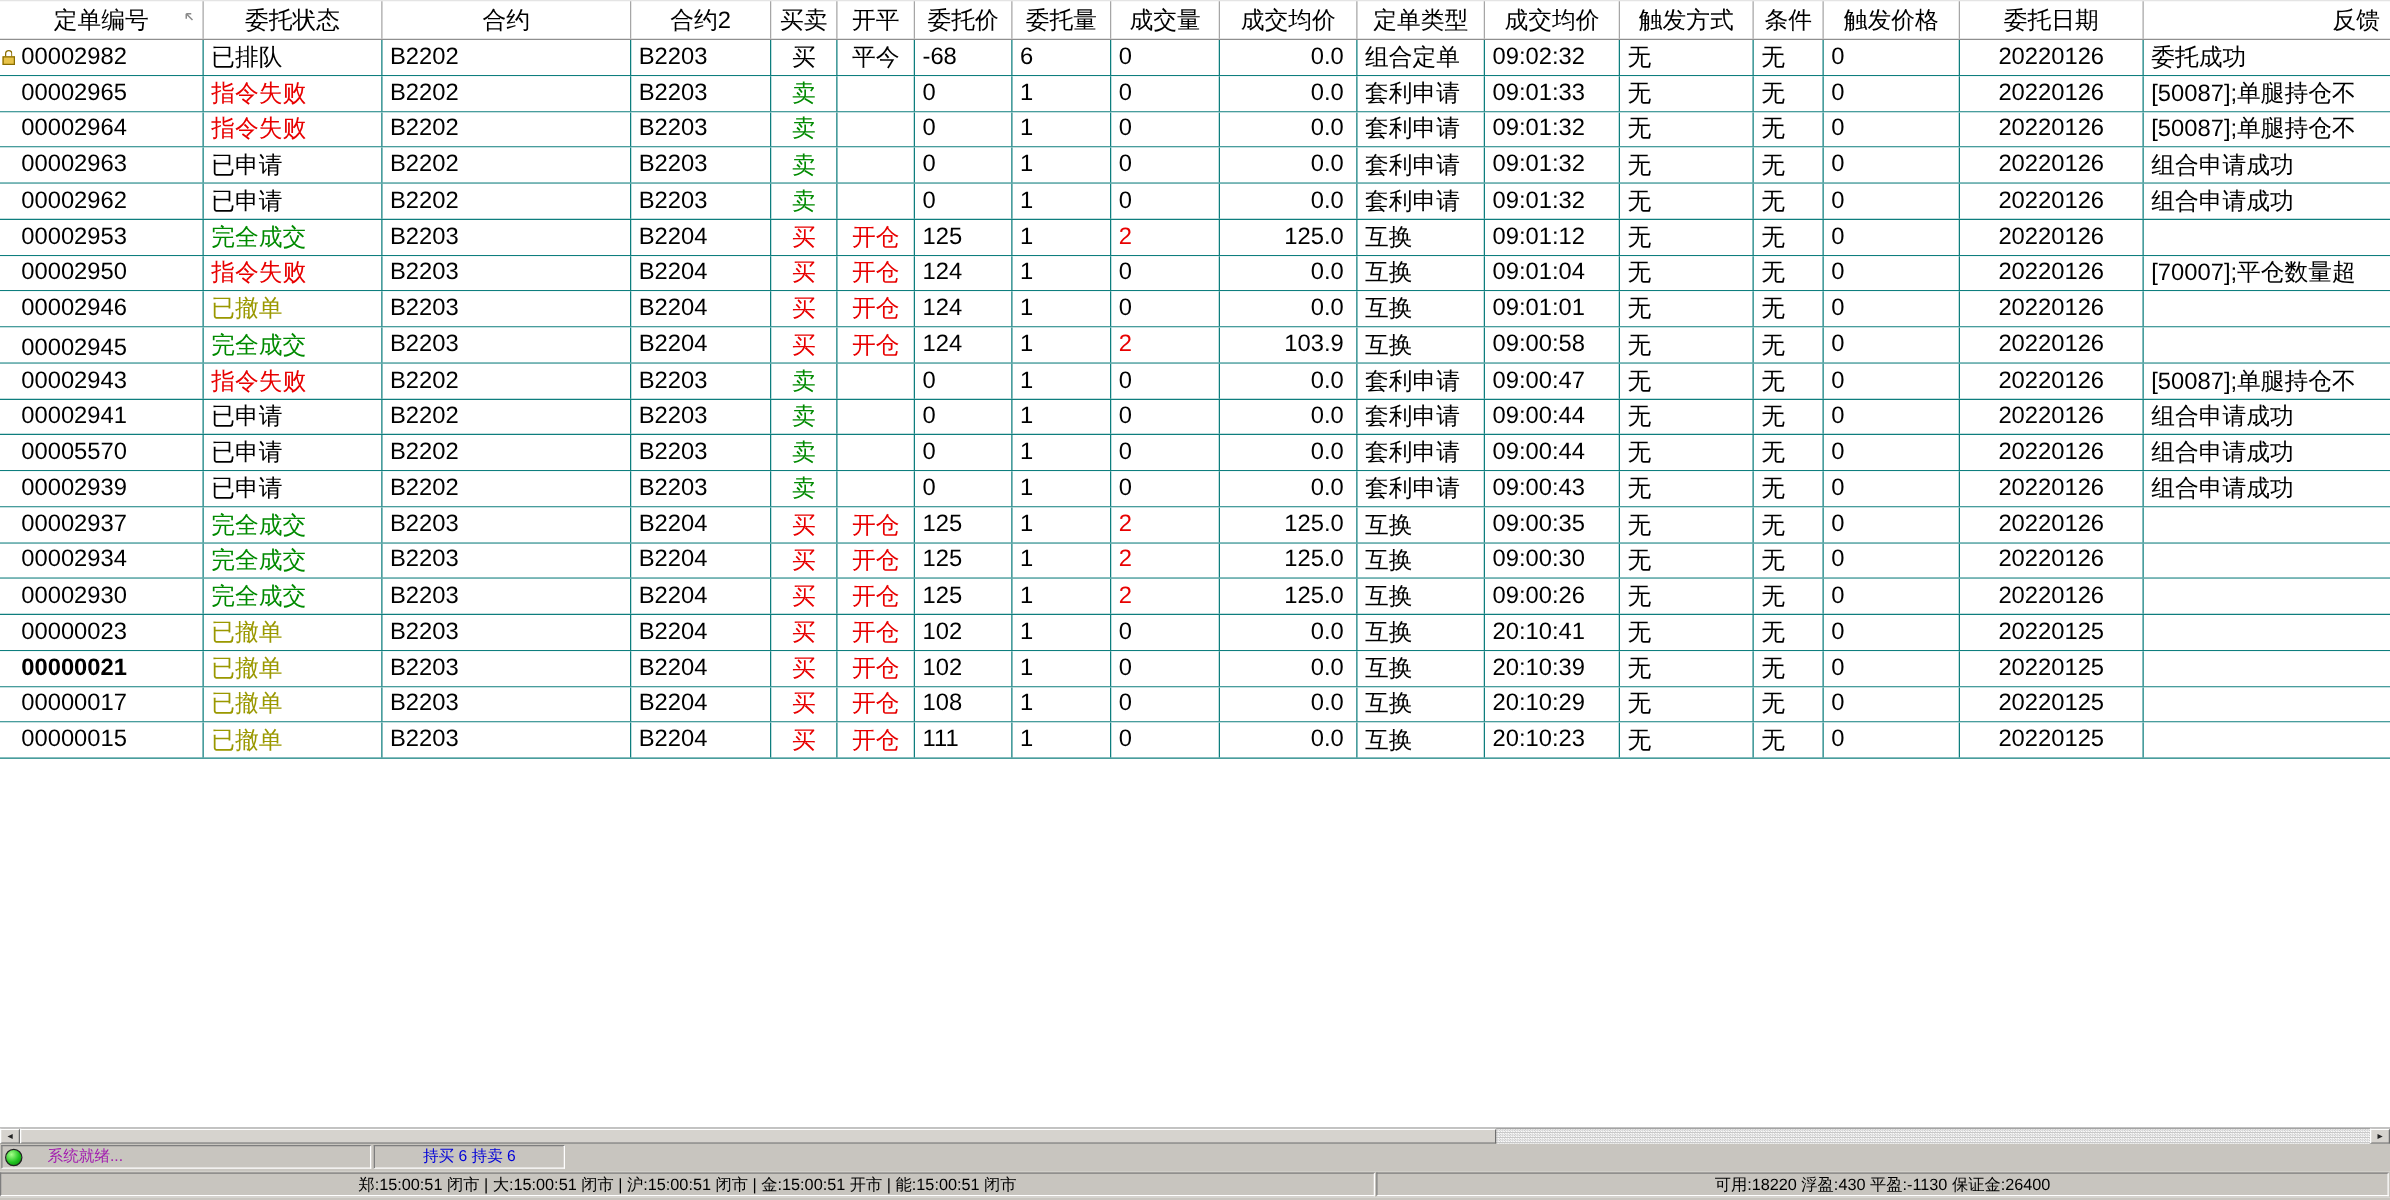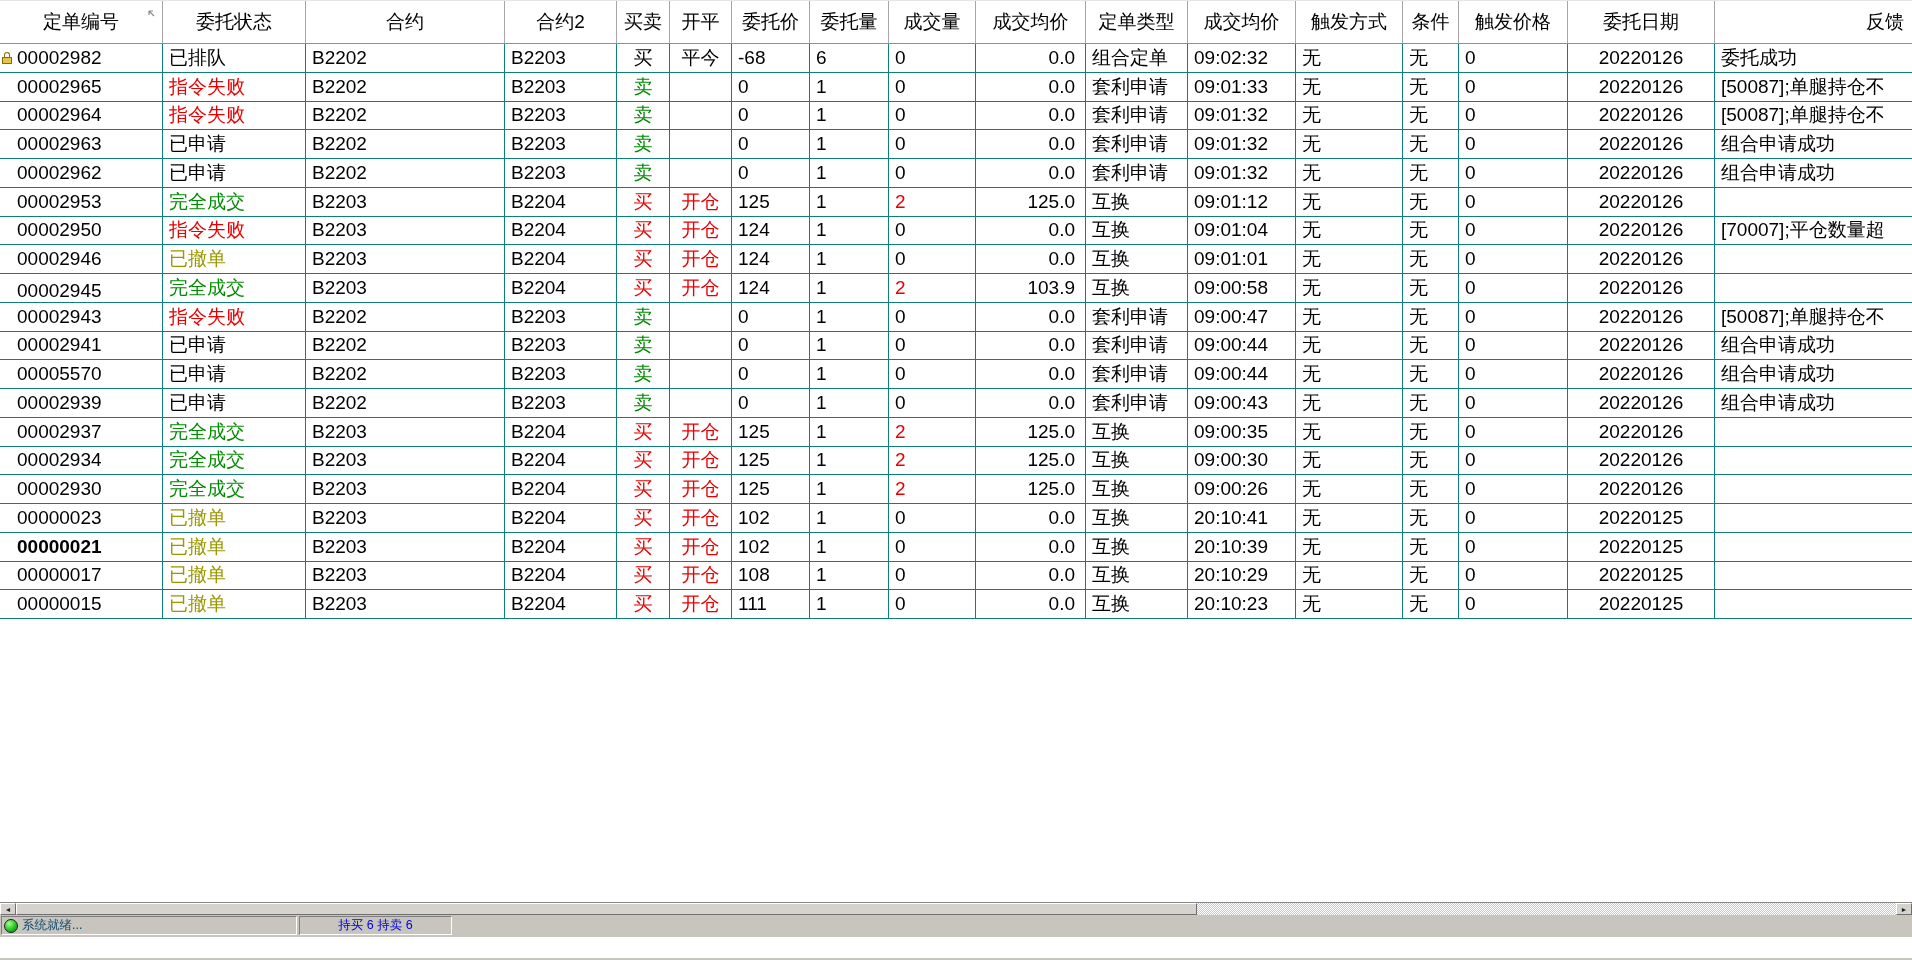--- a/index.html
+++ b/index.html
@@ -3,21 +3,21 @@
 <meta charset="utf-8">
 <style>
   html,body{margin:0;padding:0;background:#9a9a9a;}
   .screen{
     position:relative;width:1912px;height:960px;background:#ffffff;overflow:hidden;
     font-family:"Liberation Sans","DejaVu Sans",sans-serif;
     --grid:#0e7e7e; --hgrid:#a6a6a6; --red:#e80000; --green:#008a00; --olive:#9a9800; --blue:#0000d8;
   }
   
   .tbl{position:absolute;left:0;top:0;width:1912px;}
-  .hrow{display:flex;height:44px;background:#ffffff;border-bottom:1px solid #8f8f8f;border-top:1px solid #e4e4e4;box-sizing:border-box;}
+  .hrow{display:flex;height:32px;background:#ffffff;border-bottom:1px solid #8f8f8f;border-top:1px solid #e4e4e4;box-sizing:border-box;}
   .hcell{position:relative;display:flex;align-items:center;justify-content:center;box-sizing:border-box;
          border-right:1px solid var(--hgrid);font-size:19px;color:#000;white-space:nowrap;overflow:hidden;}
   .hcell.ha-right{justify-content:flex-end;padding-right:8px;}
   .hcell:last-child{border-right:none;}
   .sorticon{position:absolute;right:6px;top:7px;width:10px;height:10px;}
   .trow{display:flex;height:28.75px;box-sizing:border-box;border-bottom:1px solid var(--grid);background:#fff;}
   .cell{position:relative;display:flex;align-items:center;box-sizing:border-box;border-right:1px solid var(--grid);
         font-size:19px;color:#000;white-space:nowrap;overflow:hidden;padding-left:6px;}
   .cell:last-child{border-right:none;}
   .cell.a-c{justify-content:center;padding-left:0;}
@@ -34,21 +34,21 @@
         box-sizing:border-box;display:flex;align-items:center;justify-content:center;font-size:7px;color:#222;line-height:1;}
   .sbtn.left{left:0;} .sbtn.right{right:0;}
   .sthumb{position:absolute;left:16px;top:0;width:1181px;height:12px;background:#d6d3ce;border:1px solid;
           border-color:#ffffff #6f6f6f #6f6f6f #ffffff;box-sizing:border-box;}
   
   .statusbar{position:absolute;left:0;top:915px;width:1912px;height:22px;background:#c8c5bf;}
   .sunken{position:absolute;top:1px;height:19px;border:1px solid;border-color:#7e7e7e #ffffff #ffffff #7e7e7e;box-sizing:border-box;
           display:flex;align-items:center;overflow:hidden;}
   .p-sys{left:1px;width:296px;padding-left:2px;}
   .p-pos{left:299px;width:153px;justify-content:center;}
-  .sysmsg{font-size:12.5px;color:#0c4a6e;margin-left:4px;white-space:nowrap;}
+  .sysmsg{font-size:12.5px;color:#a21caf;margin-left:20px;white-space:nowrap;}
   .posmsg{font-size:12.5px;color:var(--blue);white-space:nowrap;}
   .led{width:14px;height:14px;border-radius:50%;background:radial-gradient(circle at 35% 30%,#a6ff8c,#21c521 55%,#0b7a0b);border:1px solid #222;box-sizing:border-box;flex:0 0 auto;}
   .tabs{position:absolute;left:453px;top:1px;height:20px;display:flex;align-items:flex-start;}
   .tabbtn{height:19px;margin-right:2px;padding:0 5px;display:flex;align-items:center;background:#d6d3ce;
           border:1px solid;border-color:#ffffff #5f5f5f #5f5f5f #ffffff;box-sizing:border-box;
           font-size:12.5px;color:#000;white-space:nowrap;cursor:default;}
   .tabbtn.active{background:#fbfbfb;color:var(--blue);font-weight:bold;}
   
   .marketbar{position:absolute;left:0;top:937px;width:1912px;height:21px;background:#c8c5bf;}
   .p-mkt{left:0;width:1100px;justify-content:center;top:1px;height:19px;}
@@ -1199,15 +1199,23 @@
   <div class="statusbar">
     <div class="sunken p-sys">
       <span class="led"></span>
       <span class="sysmsg">系统就绪...</span>
     </div>
     <div class="sunken p-pos">
       <span class="posmsg">持买 6  持卖 6</span>
     </div>
   </div>
 
+  <div class="marketbar">
+    <div class="sunken p-mkt">
+      <span class="mkttxt">郑:15:00:51 闭市 | 大:15:00:51 闭市 | 沪:15:00:51 闭市 | 金:15:00:51 开市 | 能:15:00:51 闭市</span>
+    </div>
+    <div class="sunken p-acct">
+      <span class="accttxt">可用:18220 浮盈:430 平盈:-1130 保证金:26400</span>
+    </div>
+  </div>
   <div class="bottomstrip"></div>
 
 </div>
 
 </body></html>

